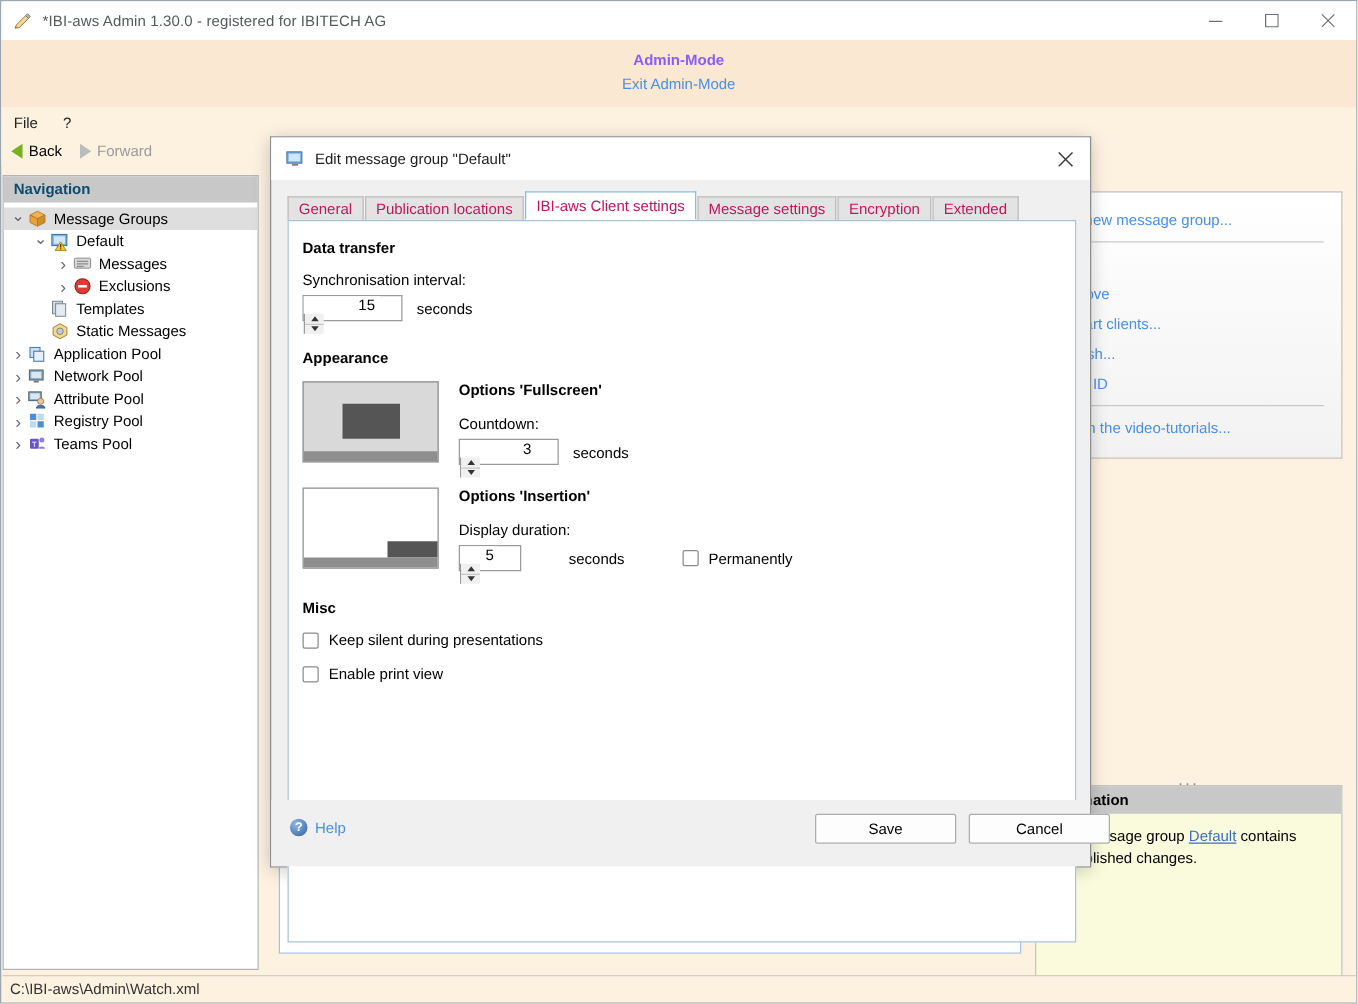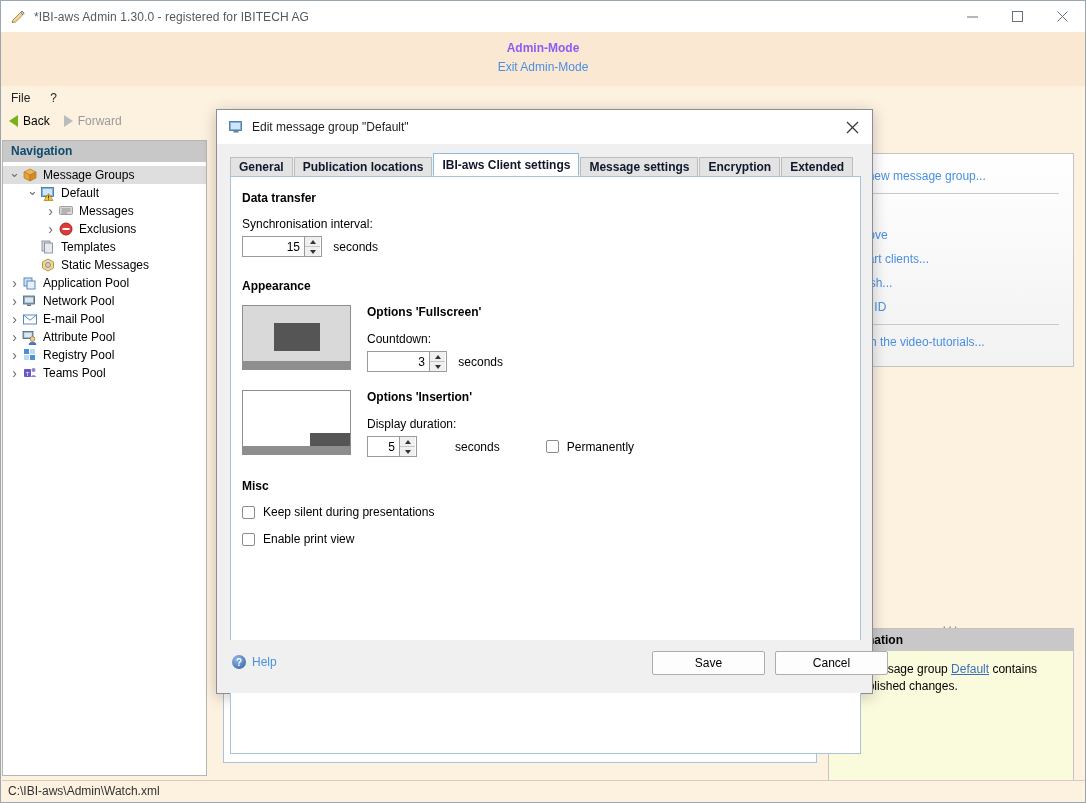--- a/index.html
+++ b/index.html
@@ -174,39 +174,39 @@
     font-size: 16px; color: #3a3a3a; cursor: pointer;
   }
 
   .tabstrip {
     position: absolute; left: 13px; top: 45px; height: 21px;
     display: flex; align-items: flex-end;
   }
   .tab {
     height: 19px; padding: 2px 8px 0 8px; font-size: 12px;
     background: #e3e3e3; border: 1px solid #bdbdbd; border-bottom: none;
-    margin-right: 1px; color: #0f172a; cursor: pointer; white-space: nowrap; font-weight: bold;
+    margin-right: 1px; color: #be185d; cursor: pointer; white-space: nowrap;
   }
   .tab.active {
     height: 23px; background: #ffffff;
     border: 1px solid #8bbbe0; border-bottom: 1px solid #ffffff;
     position: relative; z-index: 3; padding-top: 4px;
   }
   .tabpane {
     position: absolute; left: 13px; top: 66px; width: 631px; height: 578px;
     background: #ffffff; border: 1px solid #a8c3da;
   }
   .pane-inner { position: relative; padding: 14px 0 0 11px; }
 
   .section-title { font-weight: bold; font-size: 12px; margin: 0 0 12px 0; }
   .field-label { font-size: 12px; margin-bottom: 5px; }
 
   .spin {
     display: inline-flex; align-items: stretch; height: 21px;
-    border: 1px solid #9a9a9a; background: #fff; vertical-align: middle;
+    border: 1px solid #9a9a9a; background: #fff; vertical-align: middle; flex-direction: column;
   }
   .spin input {
     border: none; outline: none; text-align: right;
     font-family: "Liberation Sans", sans-serif; font-size: 12px;
     padding: 0 4px 0 2px; background: #fff; height: 100%;
   }
   .spin .btns {
     width: 16px; display: flex; flex-direction: column;
     border-left: 1px solid #9a9a9a; flex: 0 0 16px;
   }
@@ -405,30 +405,20 @@
         <span class="nav-ico">
           <svg width="16" height="16" viewBox="0 0 16 16">
               <rect x="1.5" y="3" width="11" height="8" fill="#8aa6bd" stroke="#4a6375" stroke-width=".8"></rect>
               <rect x="3" y="4.5" width="8" height="5" fill="#dbe7f1"></rect>
               <rect x="5" y="11.5" width="4" height="1.5" fill="#6a7782"></rect>
             </svg>
         </span>
         <span class="nav-label">Network Pool</span>
       </div>
 
-      <div class="nav-row">
-        <span class="chev right"></span>
-        <span class="nav-ico">
-          <svg width="16" height="16" viewBox="0 0 16 16">
-              <rect x="1.5" y="4" width="13" height="9" fill="#ffffff" stroke="#4a7fb5" stroke-width=".9"></rect>
-              <path d="M1.5 4 L8 9.2 L14.5 4" fill="none" stroke="#4a7fb5" stroke-width=".9"></path>
-            </svg>
-        </span>
-        <span class="nav-label">E-mail Pool</span>
-      </div>
 
       <div class="nav-row">
         <span class="chev right"></span>
         <span class="nav-ico">
           <svg width="16" height="16" viewBox="0 0 16 16">
               <rect x="1" y="2.5" width="10" height="7" fill="#8aa6bd" stroke="#4a6375" stroke-width=".8"></rect>
               <rect x="2.2" y="3.7" width="7.6" height="4.6" fill="#dbe7f1"></rect>
               <circle cx="10.5" cy="10" r="2.4" fill="#f2c89a" stroke="#a07240" stroke-width=".7"></circle>
               <path d="M7 15.5 C7 12.5 14 12.5 14 15.5 Z" fill="#3f7fbf" stroke="#27588a" stroke-width=".7"></path>
             </svg>

